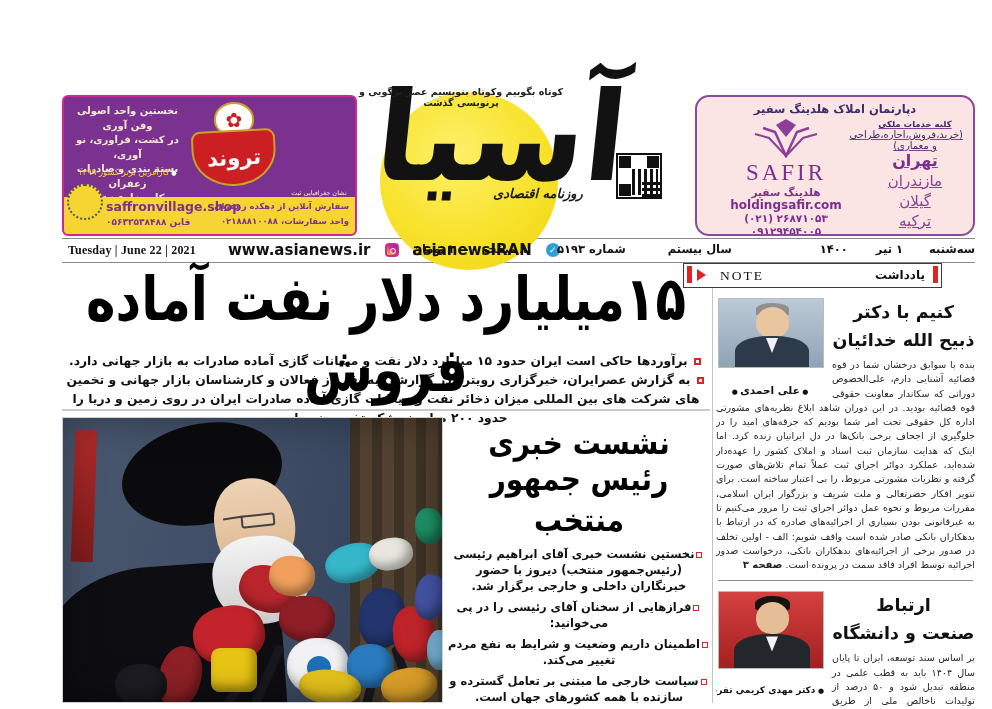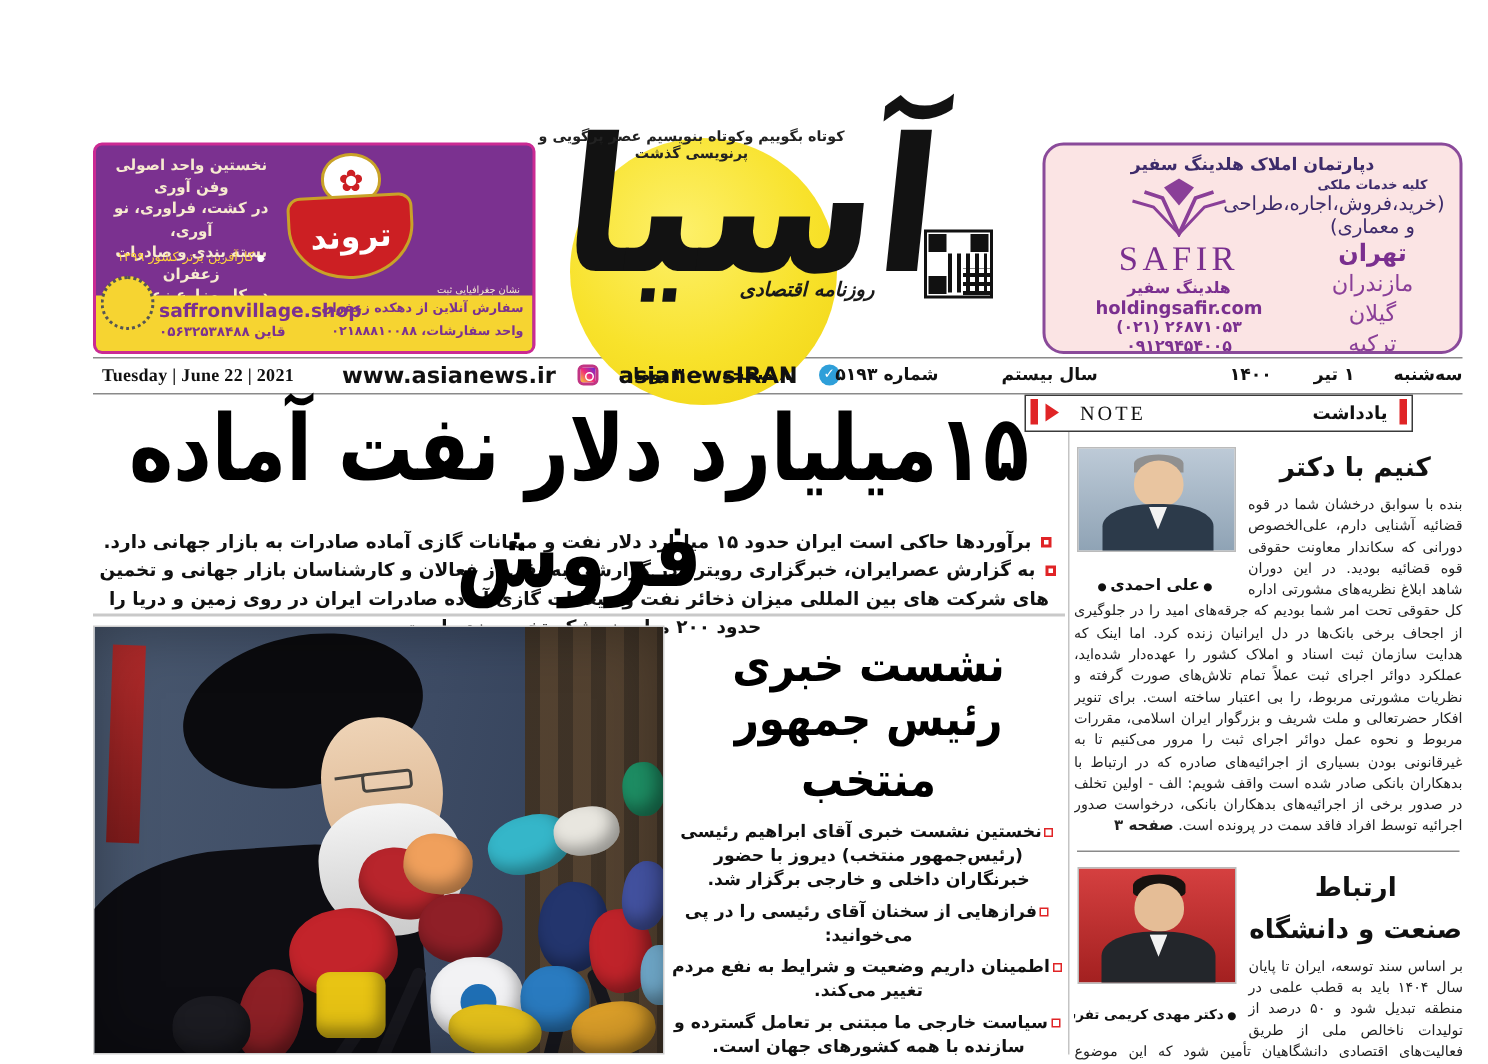--- a/index.html
+++ b/index.html
@@ -62,23 +62,23 @@
   .saf-site { position:absolute; left:42px; top:2px; font-size:12.5px; font-weight:bold; color:#7b3190; }
   .saf-qaen { position:absolute; left:42px; top:20px; direction:rtl; font-size:9px; font-weight:bold; color:#7b3190; }
   .saf-order1 { position:absolute; right:6px; top:4px; direction:rtl; font-size:8.5px; font-weight:bold; color:#7b3190; }
   .saf-order2 { position:absolute; right:6px; top:19px; direction:rtl; font-size:8.5px; font-weight:bold; color:#7b3190; }
 
   
   .ad-safir { position:absolute; left:695px; top:95px; width:280px; height:141px; background:#fbe4e4;
               border:2px solid #8a4a9a; border-radius:14px; z-index:2; direction:rtl; overflow:hidden; }
   .sfr-title { text-align:center; margin-top:5px; font-size:11.5px; font-weight:bold; color:#3d2b6b; }
   .sfr-sub { text-align:center; font-size:8.5px; font-weight:bold; color:#3d2b6b; margin-top:1px; }
-  .sfr-svc { text-align:center; font-size:13px; color:#3d2b6b; }
+  .sfr-svc { text-align:center; font-size:10px; color:#3d2b6b; }
   .sfr-cols { display:flex; direction:rtl; padding:2px 10px 0 8px; }
-  .sfr-locs { width:96px; text-align:center; color:#8a3f98; }
+  .sfr-locs { width:96px; text-align:center; color:#8a3f98;text-decoration:underline; }
   .sfr-loc0 { font-size:16px; font-weight:bold; line-height:20px; color:#7a2f8f; }
   .sfr-loc { font-size:15px; line-height:20px; }
   .sfr-logo-col { flex:1; text-align:center; direction:ltr; color:#7a2f8f; }
   .sfr-brand-en { font-family:"Liberation Serif", serif; font-size:23px; letter-spacing:3px; color:#7a2f8f; line-height:22px; }
   .sfr-brand-fa { direction:rtl; font-size:10.5px; font-weight:bold; margin-top:2px; }
   .sfr-site { font-size:12px; font-weight:bold; }
   .sfr-phone { font-size:10.5px; font-weight:bold; line-height:13px; }
 
   
   .lead-headline { position:absolute; left:62px; top:264px; width:648px; direction:rtl; text-align:center;
@@ -299,20 +299,21 @@
       <div class="art-photo-float">
         <div class="p1 pframe">
           <span class="hr"></span>
             <span class="hd"></span>
             <span class="bd"></span>
             <span class="sh"></span>
         </div>
         <div class="byline">علی احمدی</div>
       </div>
       <div class="art-title">کنیم با دکتر</div>
+      <div class="art-title">ذبیح الله خدائیان</div>
       <p class="art-body"><span>بنده با سوابق درخشان شما در قوه قضائیه آشنایی دارم، علی‌الخصوص دورانی که سکاندار معاونت حقوقی قوه قضائیه بودید. در این دوران شاهد ابلاغ نظریه‌های مشورتی اداره کل حقوقی تحت امر شما بودیم که جرقه‌های امید را در جلوگیری از اجحاف برخی بانک‌ها در دل ایرانیان زنده کرد. اما اینک که هدایت سازمان ثبت اسناد و املاک کشور را عهده‌دار شده‌اید، عملکرد دوائر اجرای ثبت عملاً تمام تلاش‌های صورت گرفته و نظریات مشورتی مربوط، را بی اعتبار ساخته است. برای تنویر افکار حضرتعالی و ملت شریف و بزرگوار ایران اسلامی، مقررات مربوط و نحوه عمل دوائر اجرای ثبت را مرور می‌کنیم تا به غیرقانونی بودن بسیاری از اجرائیه‌های صادره که در ارتباط با بدهکاران بانکی صادر شده است واقف شویم: الف - اولین تخلف در صدور برخی از اجرائیه‌های بدهکاران بانکی، درخواست صدور اجرائیه توسط افراد فاقد سمت در پرونده است.</span> <b>صفحه ۳</b></p>
     </div>
 
     <div class="col-divider"></div>
 
     <div class="art">
       <div class="art-photo-float">
         <div class="p2 pframe">
           <span class="hr"></span>
             <span class="hd"></span>

